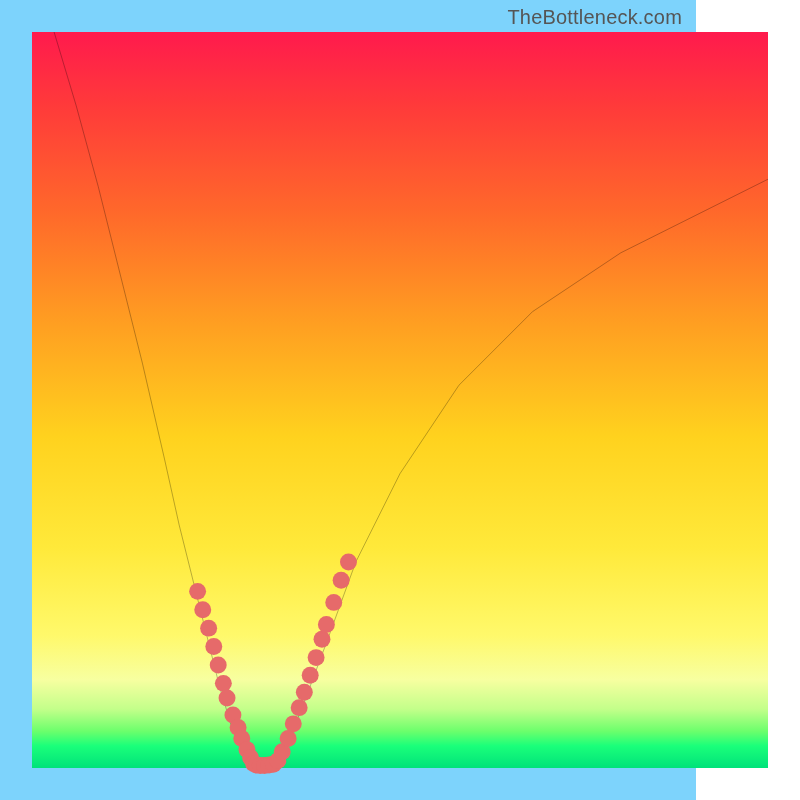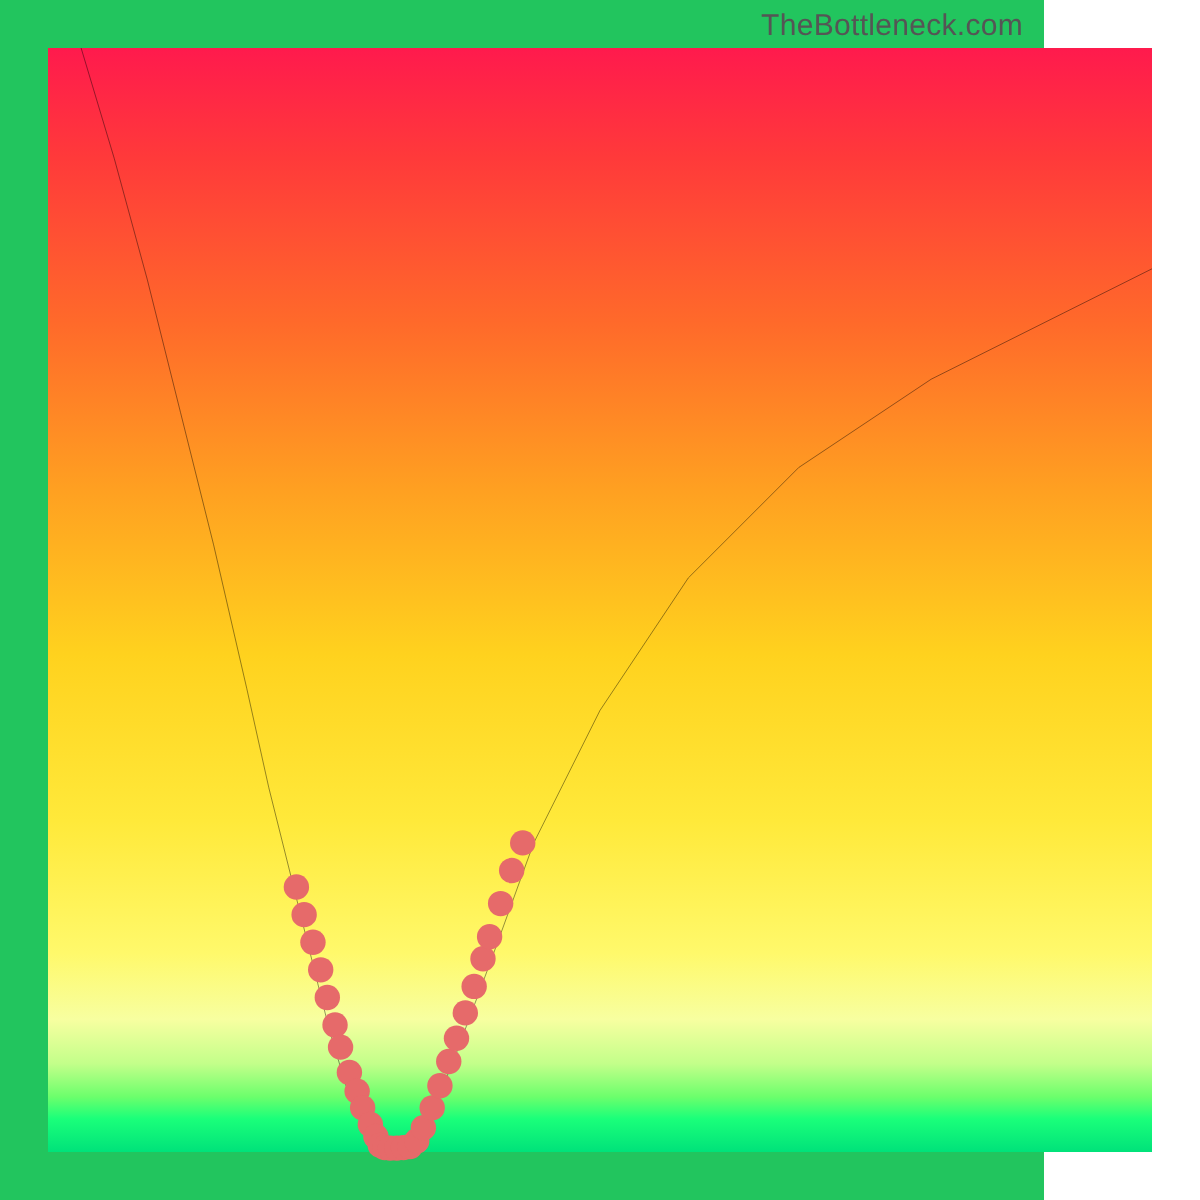--- a/index.html
+++ b/index.html
@@ -6,21 +6,21 @@
     margin: 0;
     padding: 0;
     width: 800px;
     height: 800px;
     overflow: hidden;
     font-family: Arial, Helvetica, sans-serif;
   }
   .outer {
     width: 696px;
     height: 800px;
-    background: #22c55e;
+    background: #7dd3fc;
     position: relative;
   }
   .plot-area {
     position: absolute;
     left: 32px;
     top: 32px;
     width: 736px;
     height: 736px;
     
     background: linear-gradient(

